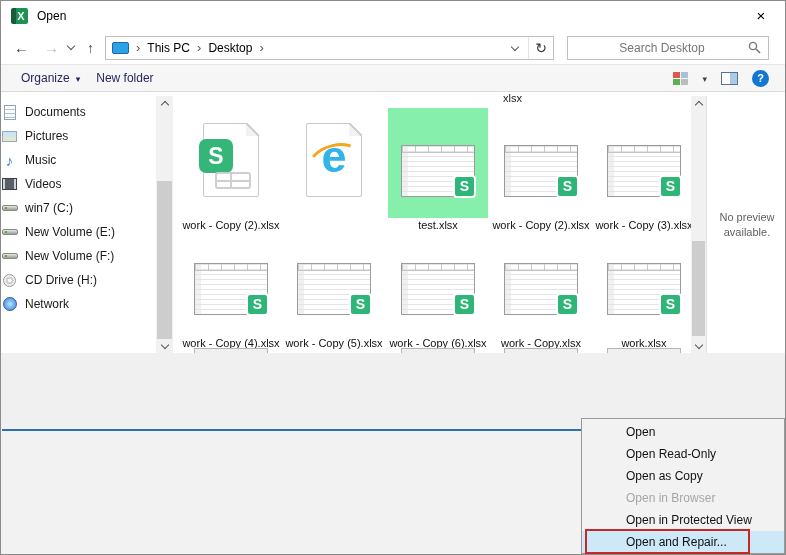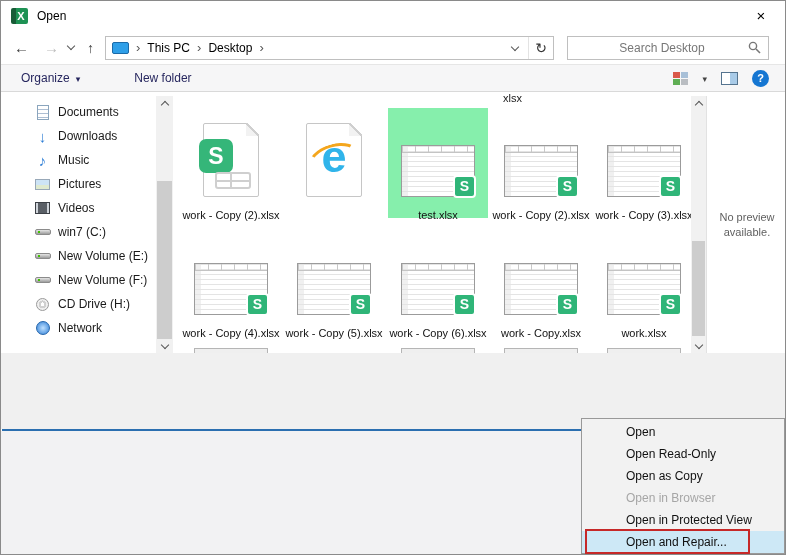--- a/index.html
+++ b/index.html
@@ -49,38 +49,38 @@
                      font-family:"Liberation Sans", sans-serif; color:#333; background:transparent;text-align:center; }
   .searchbox input::placeholder { color:#777; }
   .mag { margin-right:7px; }
 
   
   .toolbar { position:absolute; top:63px; left:0; right:0; height:28px; background:#f6f6f7;
              border-top:1px solid #e6e6e6; border-bottom:1px solid #d9d9d9;
              display:flex; align-items:center; font-size:12px; color:#27275f; }
   .organize { margin-left:20px; display:flex; align-items:center; gap:6px; }
   .tri-down::after { content:"\25BE"; font-size:9px; color:#27275f; }
-  .newfolder { margin-left:54px; }
+  .newfolder { margin-left:16px; }
   .tb-right { margin-left:auto; display:flex; align-items:center; gap:14px; margin-right:16px; }
   .views-ico { display:grid; grid-template-columns:7px 7px; grid-template-rows:6px 6px; gap:1px; }
   .views-ico i { display:block; }
   .views-ico i:nth-child(1){ background:#d9594a; } .views-ico i:nth-child(2){ background:#a8c0d8; }
   .views-ico i:nth-child(3){ background:#5fae54; } .views-ico i:nth-child(4){ background:#b9bdc2; }
   .views-chev::after { content:"\25BE"; font-size:9px; color:#444; }
   .pane-ico { width:17px; height:13px; border:1px solid #55748f;
               background:linear-gradient(90deg,#fff 0 8px,#a9cbe8 8px); }
   .help-ico { width:17px; height:17px; border-radius:50%; background:#1576d2; color:#fff;
               font-size:11px; font-weight:bold; text-align:center; line-height:17px; }
   .help-ico::before { content:"?"; }
 
   
   .main { position:absolute; top:95px; left:0; right:0; height:257px; background:#fff; }
 
   .sidebar { position:absolute; left:0; top:0; width:155px; height:100%; padding-top:4px; overflow:hidden; }
-  .side-item { height:24px; display:flex; align-items:center; padding-left:33px; font-size:12px; color:#1a1a1a; }
+  .side-item { height:24px; display:flex; align-items:center; font-size:12px; color:#1a1a1a; }
   .sicon { width:17px; display:flex; justify-content:center; align-items:center; margin-right:7px; flex:none; }
   .doc-ico { width:12px; height:15px; background:#fff; border:1px solid #8aa5bd;
              background-image:repeating-linear-gradient(180deg,transparent 0 3px,#aebfd3 3px 4px); }
   .dl-ico::before  { content:"\2193"; color:#2f7fd6; font-weight:bold; font-size:15px; }
   .mus-ico::before { content:"\266A"; color:#2f7fd6; font-size:15px; }
   .pic-ico { width:15px; height:11px; border:1px solid #98a8b8;
              background:linear-gradient(180deg,#cde4f6 0 55%,#dfeacf 55%); }
   .vid-ico { width:15px; height:12px; border:1px solid #3c4046; background:#5a5f66;
              background-image:linear-gradient(90deg,#cfd4da 0 2px,transparent 2px 11px,#cfd4da 11px 13px); }
   .drv-ico { width:16px; height:6px; background:linear-gradient(#e6e6e6,#9c9c9c);
@@ -97,21 +97,21 @@
   .sc-arrow.topa { top:0; } .sc-arrow.bota { bottom:0; }
   .sc-thumb { position:absolute; left:1px; right:1px; background:#cdcdcd; }
 
   .filearea { position:absolute; left:172px; top:0; width:518px; height:100%; overflow:hidden; }
   .group-label { position:absolute; left:502px; top:91px; font-size:11px; color:#1a1a1a; z-index:3; }
 
   .tile { position:absolute; width:100px; text-align:center; }
   .tile.selected { background:#86efac; height:110px; }
   .thumb { height:92px; display:flex; align-items:flex-end; justify-content:center; padding-bottom:3px; }
   .tile.short .thumb { height:55px; }
-  .caption { margin-top:8px; font-size:11px; line-height:14px; color:#111;
+  .caption { margin-top:18px; font-size:11px; line-height:14px; color:#111;
              overflow-wrap:anywhere; max-width:98px; margin-left:auto; margin-right:auto; }
 
   .sheet { width:74px; height:52px; background:#fff; border:1px solid #9b9b9b; position:relative;
            background-image:
              repeating-linear-gradient(90deg,#c8c8c8 0 1px,transparent 1px 13px),
              repeating-linear-gradient(180deg,#e4e4e4 0 1px,transparent 1px 5px),
              linear-gradient(90deg,#f0f0f0 0 6px,transparent 6px);
            background-size:100% 6px,100% 100%,100% 100%;
            background-repeat:no-repeat,repeat,repeat; }
   .sheet::before { content:""; position:absolute; left:0; top:6px; right:0; height:1px; background:#c4c4c4; }
@@ -217,32 +217,28 @@
   <div class="main">
 
     <div class="sidebar">
       <div class="side-item">
         <span class="sicon">
             <span class="doc-ico"></span>
           </span>
         <span>Documents</span>
       </div>
       <div class="side-item">
-        <span class="sicon dl-ico"></span>
-        <span>Downloads</span>
+        <span class="sicon">
+            <span class="pic-ico"></span>
+          </span>
+        <span>Pictures</span>
       </div>
       <div class="side-item">
         <span class="sicon mus-ico"></span>
         <span>Music</span>
-      </div>
-      <div class="side-item">
-        <span class="sicon">
-            <span class="pic-ico"></span>
-          </span>
-        <span>Pictures</span>
       </div>
       <div class="side-item">
         <span class="sicon">
             <span class="vid-ico"></span>
           </span>
         <span>Videos</span>
       </div>
       <div class="side-item">
         <span class="sicon">
             <span class="drv-ico"></span>

